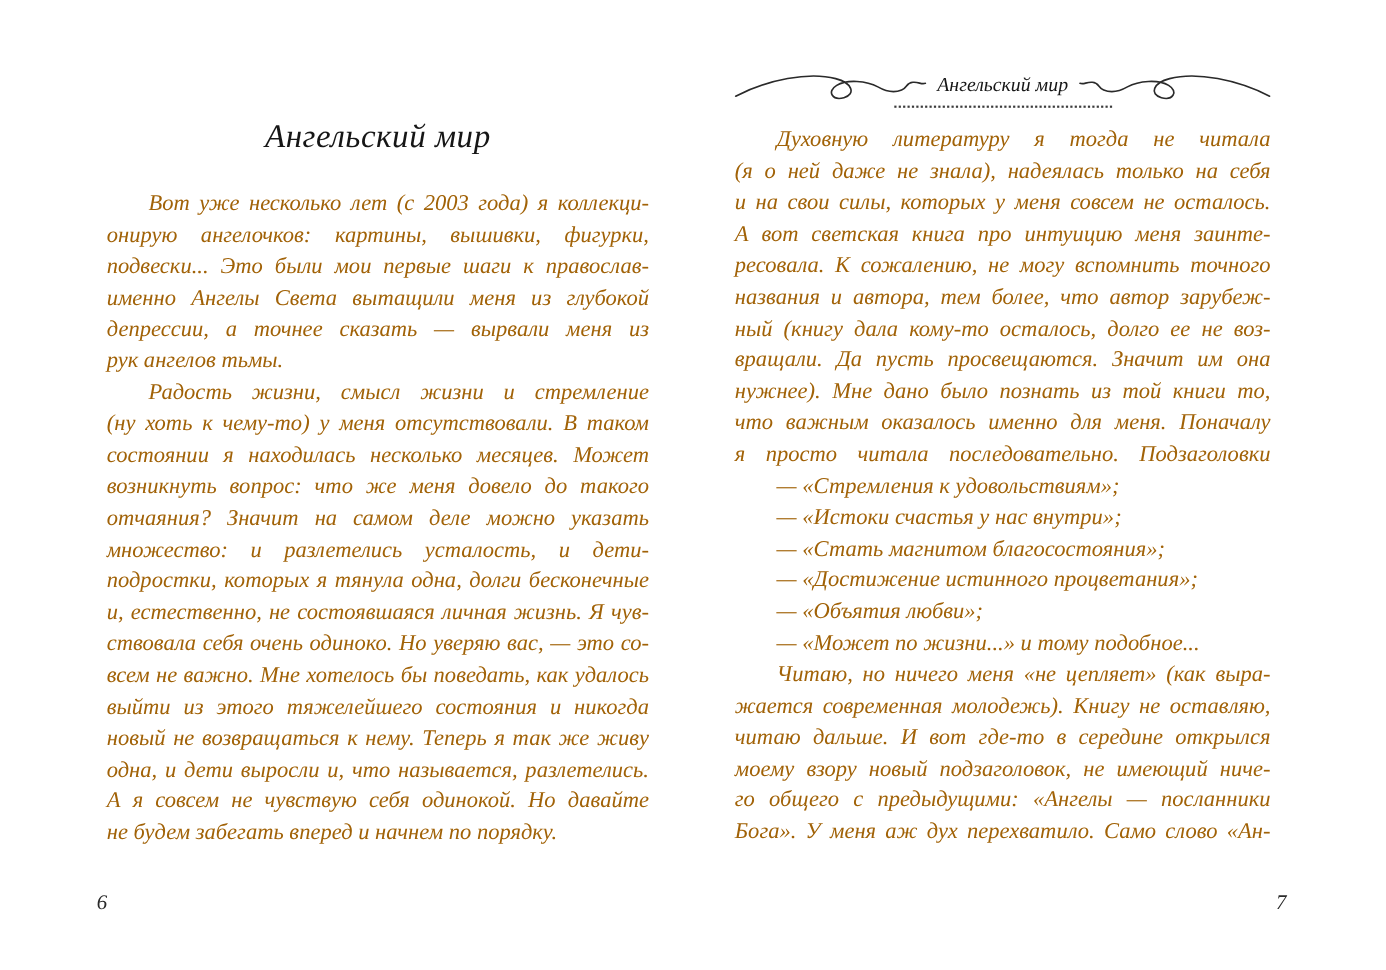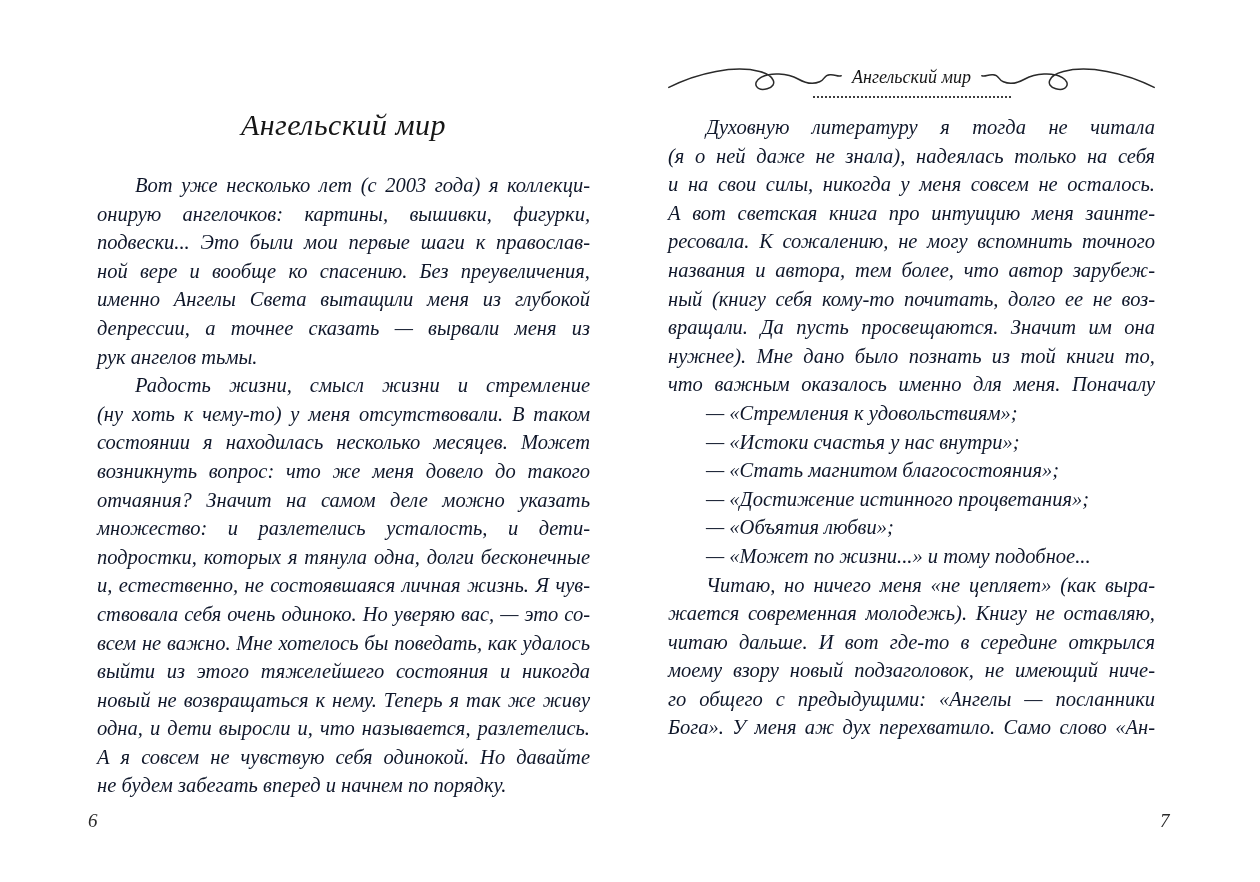--- a/index.html
+++ b/index.html
@@ -20,21 +20,21 @@
     letter-spacing:0.5px;
   }
 
   .bodytext { position:absolute; left:0; width:100%; }
   .body-left  { top:171px; }
   .body-right { top:113px; }
 
   .line {
     font-style:italic; font-size:20.5px; line-height:28.6px;
     text-align:justify; text-align-last:justify;
-    color:#0f172a; white-space:normal;
+    color:#a16207; white-space:normal;
   }
   .line.indent { text-indent:38px; }
   .line.last   { text-align:right; text-align-last:left;font-family:Liberation Serif, serif; }
   .line.li     { text-align:center; text-align-last:left; padding-left:38px; }
 
   .pagenum {
     position:absolute; font-style:italic; font-size:19px; color:#2a2a2a;
   }
   #pn-left  { left:88px;  top:810px; }
   #pn-right { left:1160px; top:810px; }
@@ -56,21 +56,20 @@
 <body>
 
 <div class="page col-left">
   <h1 class="chapter-title">Ангельский мир</h1>
 
   <div class="bodytext body-left">
     <div class="para">
       <div class="line indent">Вот уже несколько лет (с 2003 года) я коллекци-</div>
       <div class="line">онирую ангелочков: картины, вышивки, фигурки,</div>
       <div class="line">подвески... Это были мои первые шаги к православ-</div>
-      <div class="line">ной вере и вообще ко спасению. Без преувеличения,</div>
       <div class="line">именно Ангелы Света вытащили меня из глубокой</div>
       <div class="line">депрессии, а точнее сказать — вырвали меня из</div>
       <div class="line last">рук ангелов тьмы.</div>
     </div>
     <div class="para">
       <div class="line indent">Радость жизни, смысл жизни и стремление</div>
       <div class="line">(ну хоть к чему-то) у меня отсутствовали. В таком</div>
       <div class="line">состоянии я находилась несколько месяцев. Может</div>
       <div class="line">возникнуть вопрос: что же меня довело до такого</div>
       <div class="line">отчаяния? Значит на самом деле можно указать</div>
@@ -97,28 +96,29 @@
   <svg class="fl fl-right" viewBox="0 0 190 32">
     <path d="M3,25 C34,9 74,1 100,8 C116,12 120,23 108,26.5 C97,29.5 91,20.5 101,14.5 C111,8.5 130,10 141,16 C148,20 157,22 164,19 C170,16.5 168,12 175,11.5 C181,11 183,14 187,12.5" fill="none" stroke="#2a2a2a" stroke-width="1.6" stroke-linecap="round"></path>
   </svg>
 </div>
 
 <div class="page col-right">
   <div class="bodytext body-right">
     <div class="para">
       <div class="line indent">Духовную литературу я тогда не читала</div>
       <div class="line">(я о ней даже не знала), надеялась только на себя</div>
-      <div class="line">и на свои силы, никогда у меня совсем не осталось.</div>
+      <div class="line">и на свои силы, которых у меня совсем не осталось.</div>
       <div class="line">А вот светская книга про интуицию меня заинте-</div>
       <div class="line">ресовала. К сожалению, не могу вспомнить точного</div>
       <div class="line">названия и автора, тем более, что автор зарубеж-</div>
-      <div class="line">ный (книгу себя кому-то почитать, долго ее не воз-</div>
+      <div class="line">ный (книгу дала кому-то осталось, долго ее не воз-</div>
       <div class="line">вращали. Да пусть просвещаются. Значит им она</div>
       <div class="line">нужнее). Мне дано было познать из той книги то,</div>
       <div class="line">что важным оказалось именно для меня. Поначалу</div>
+      <div class="line">я просто читала последовательно. Подзаголовки</div>
     </div>
     <div class="para">
       <div class="line li">— «Стремления к удовольствиям»;</div>
       <div class="line li">— «Истоки счастья у нас внутри»;</div>
       <div class="line li">— «Стать магнитом благосостояния»;</div>
       <div class="line li">— «Достижение истинного процветания»;</div>
       <div class="line li">— «Объятия любви»;</div>
       <div class="line li">— «Может по жизни...» и тому подобное...</div>
     </div>
     <div class="para">

